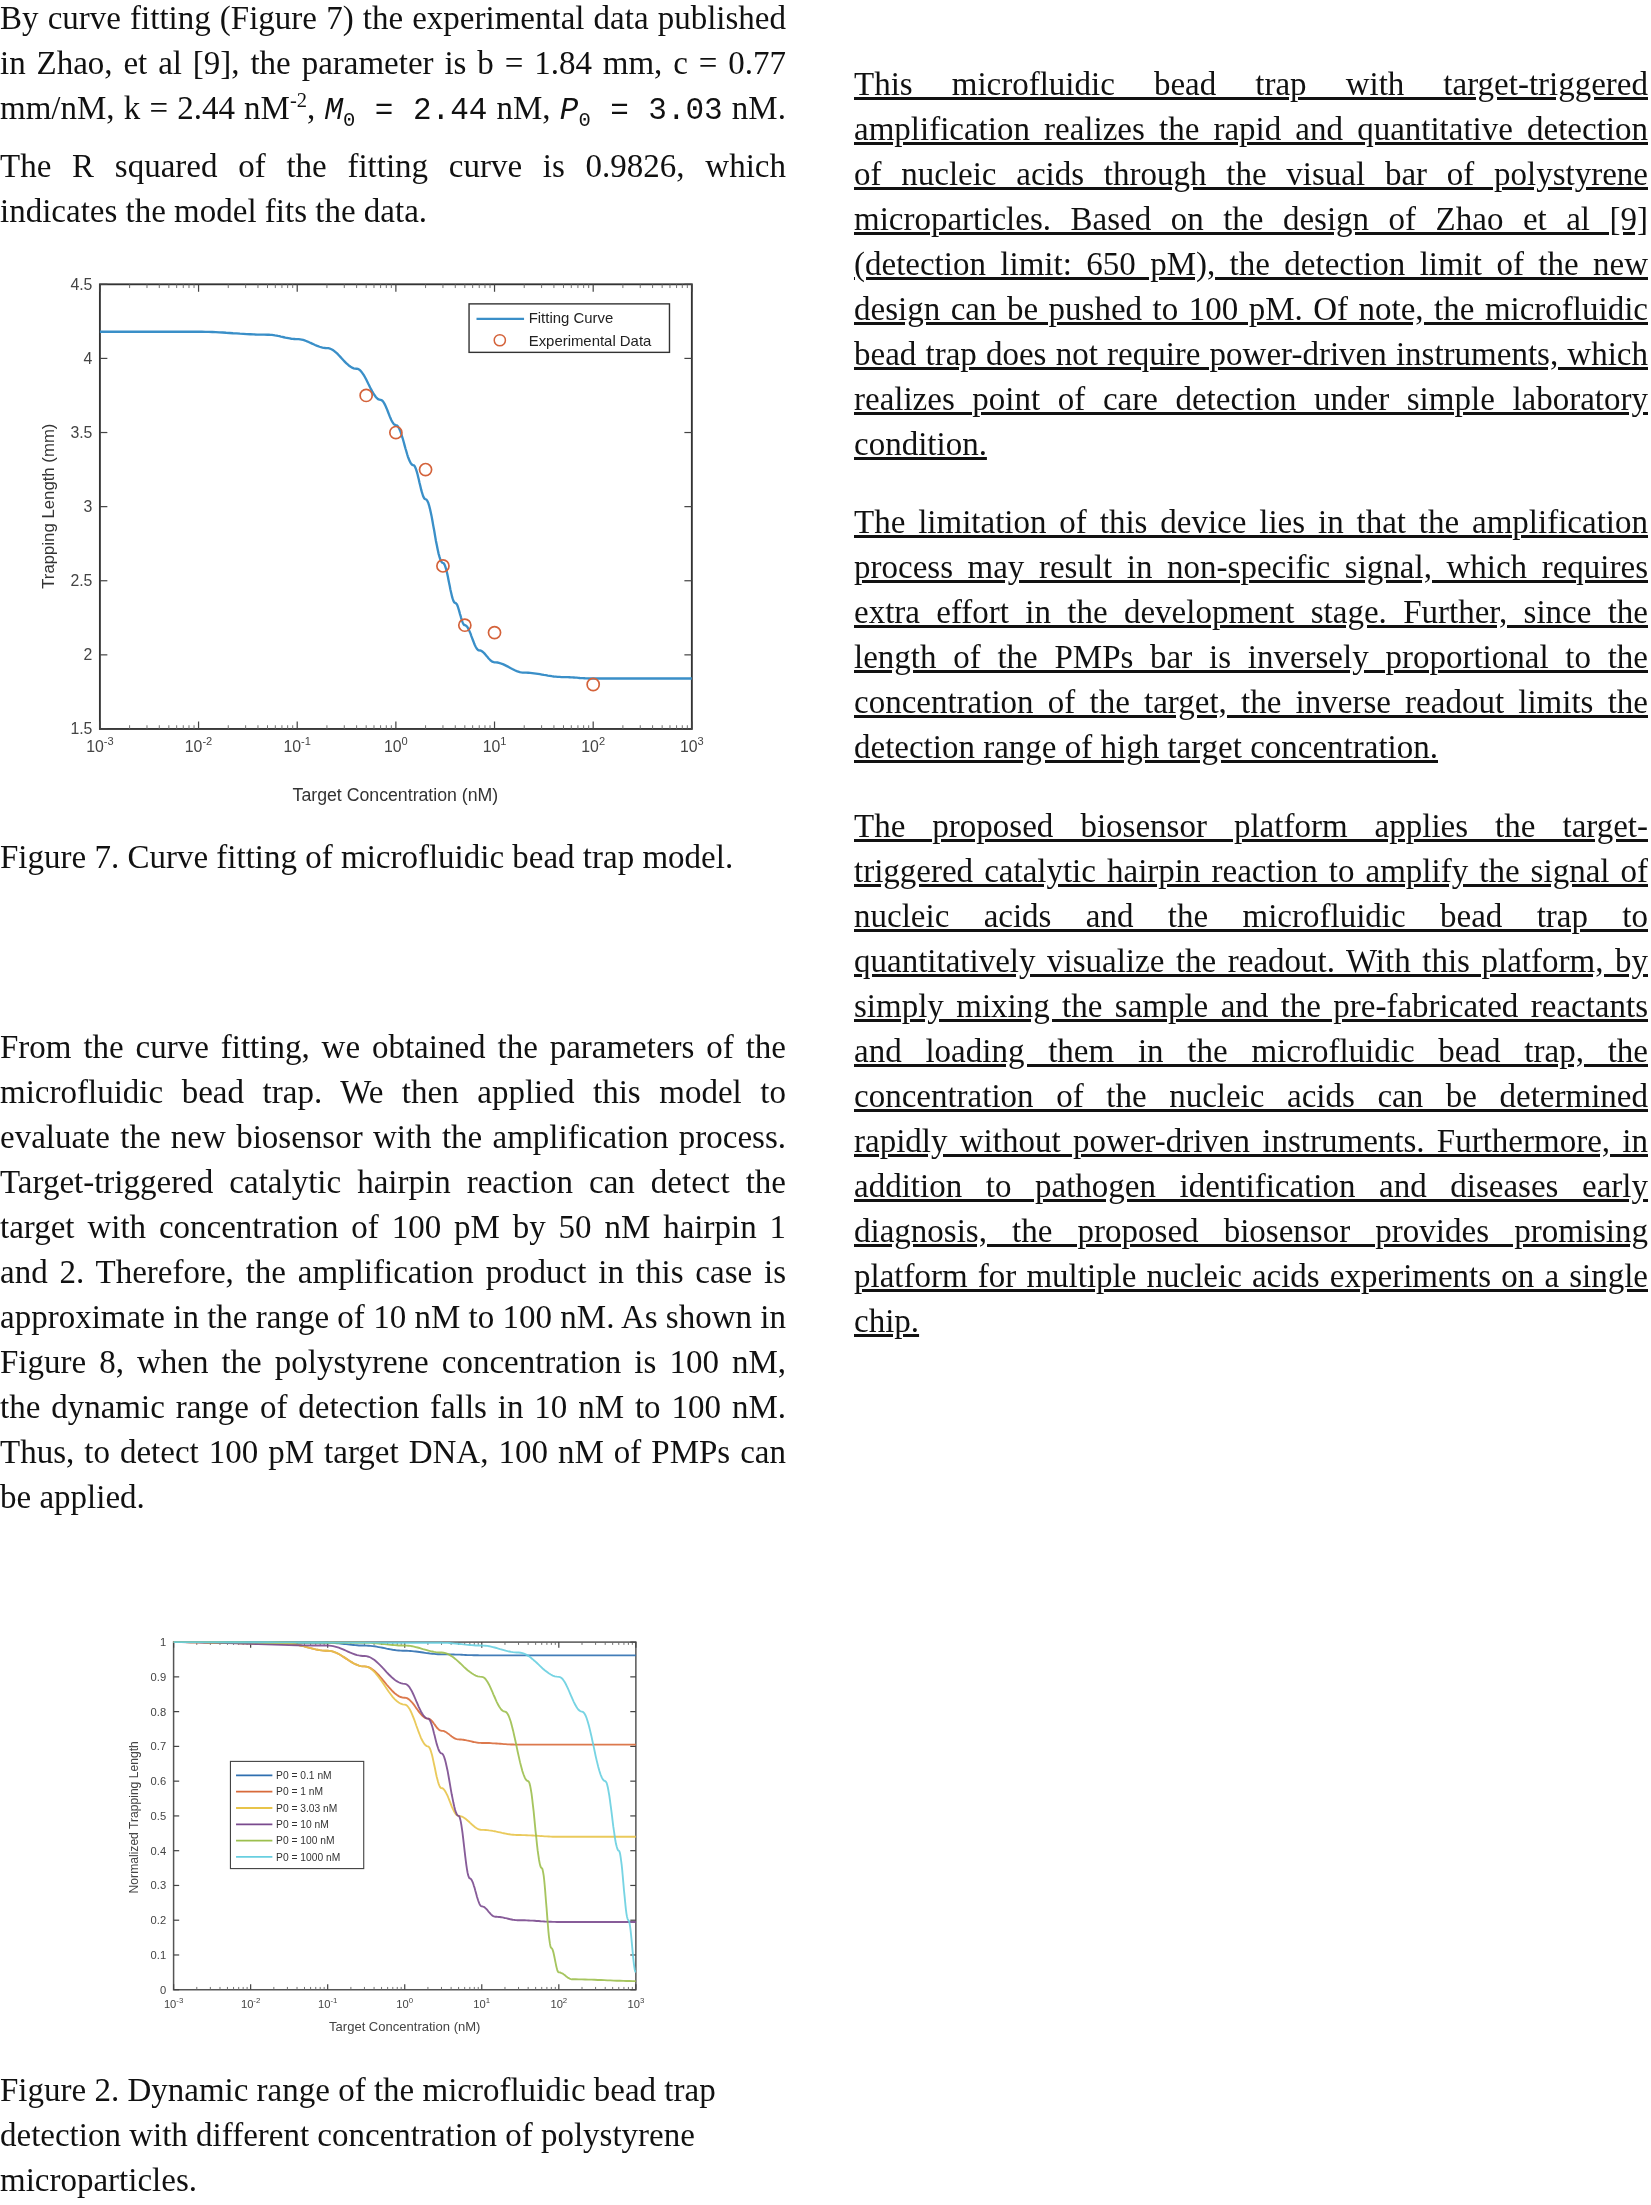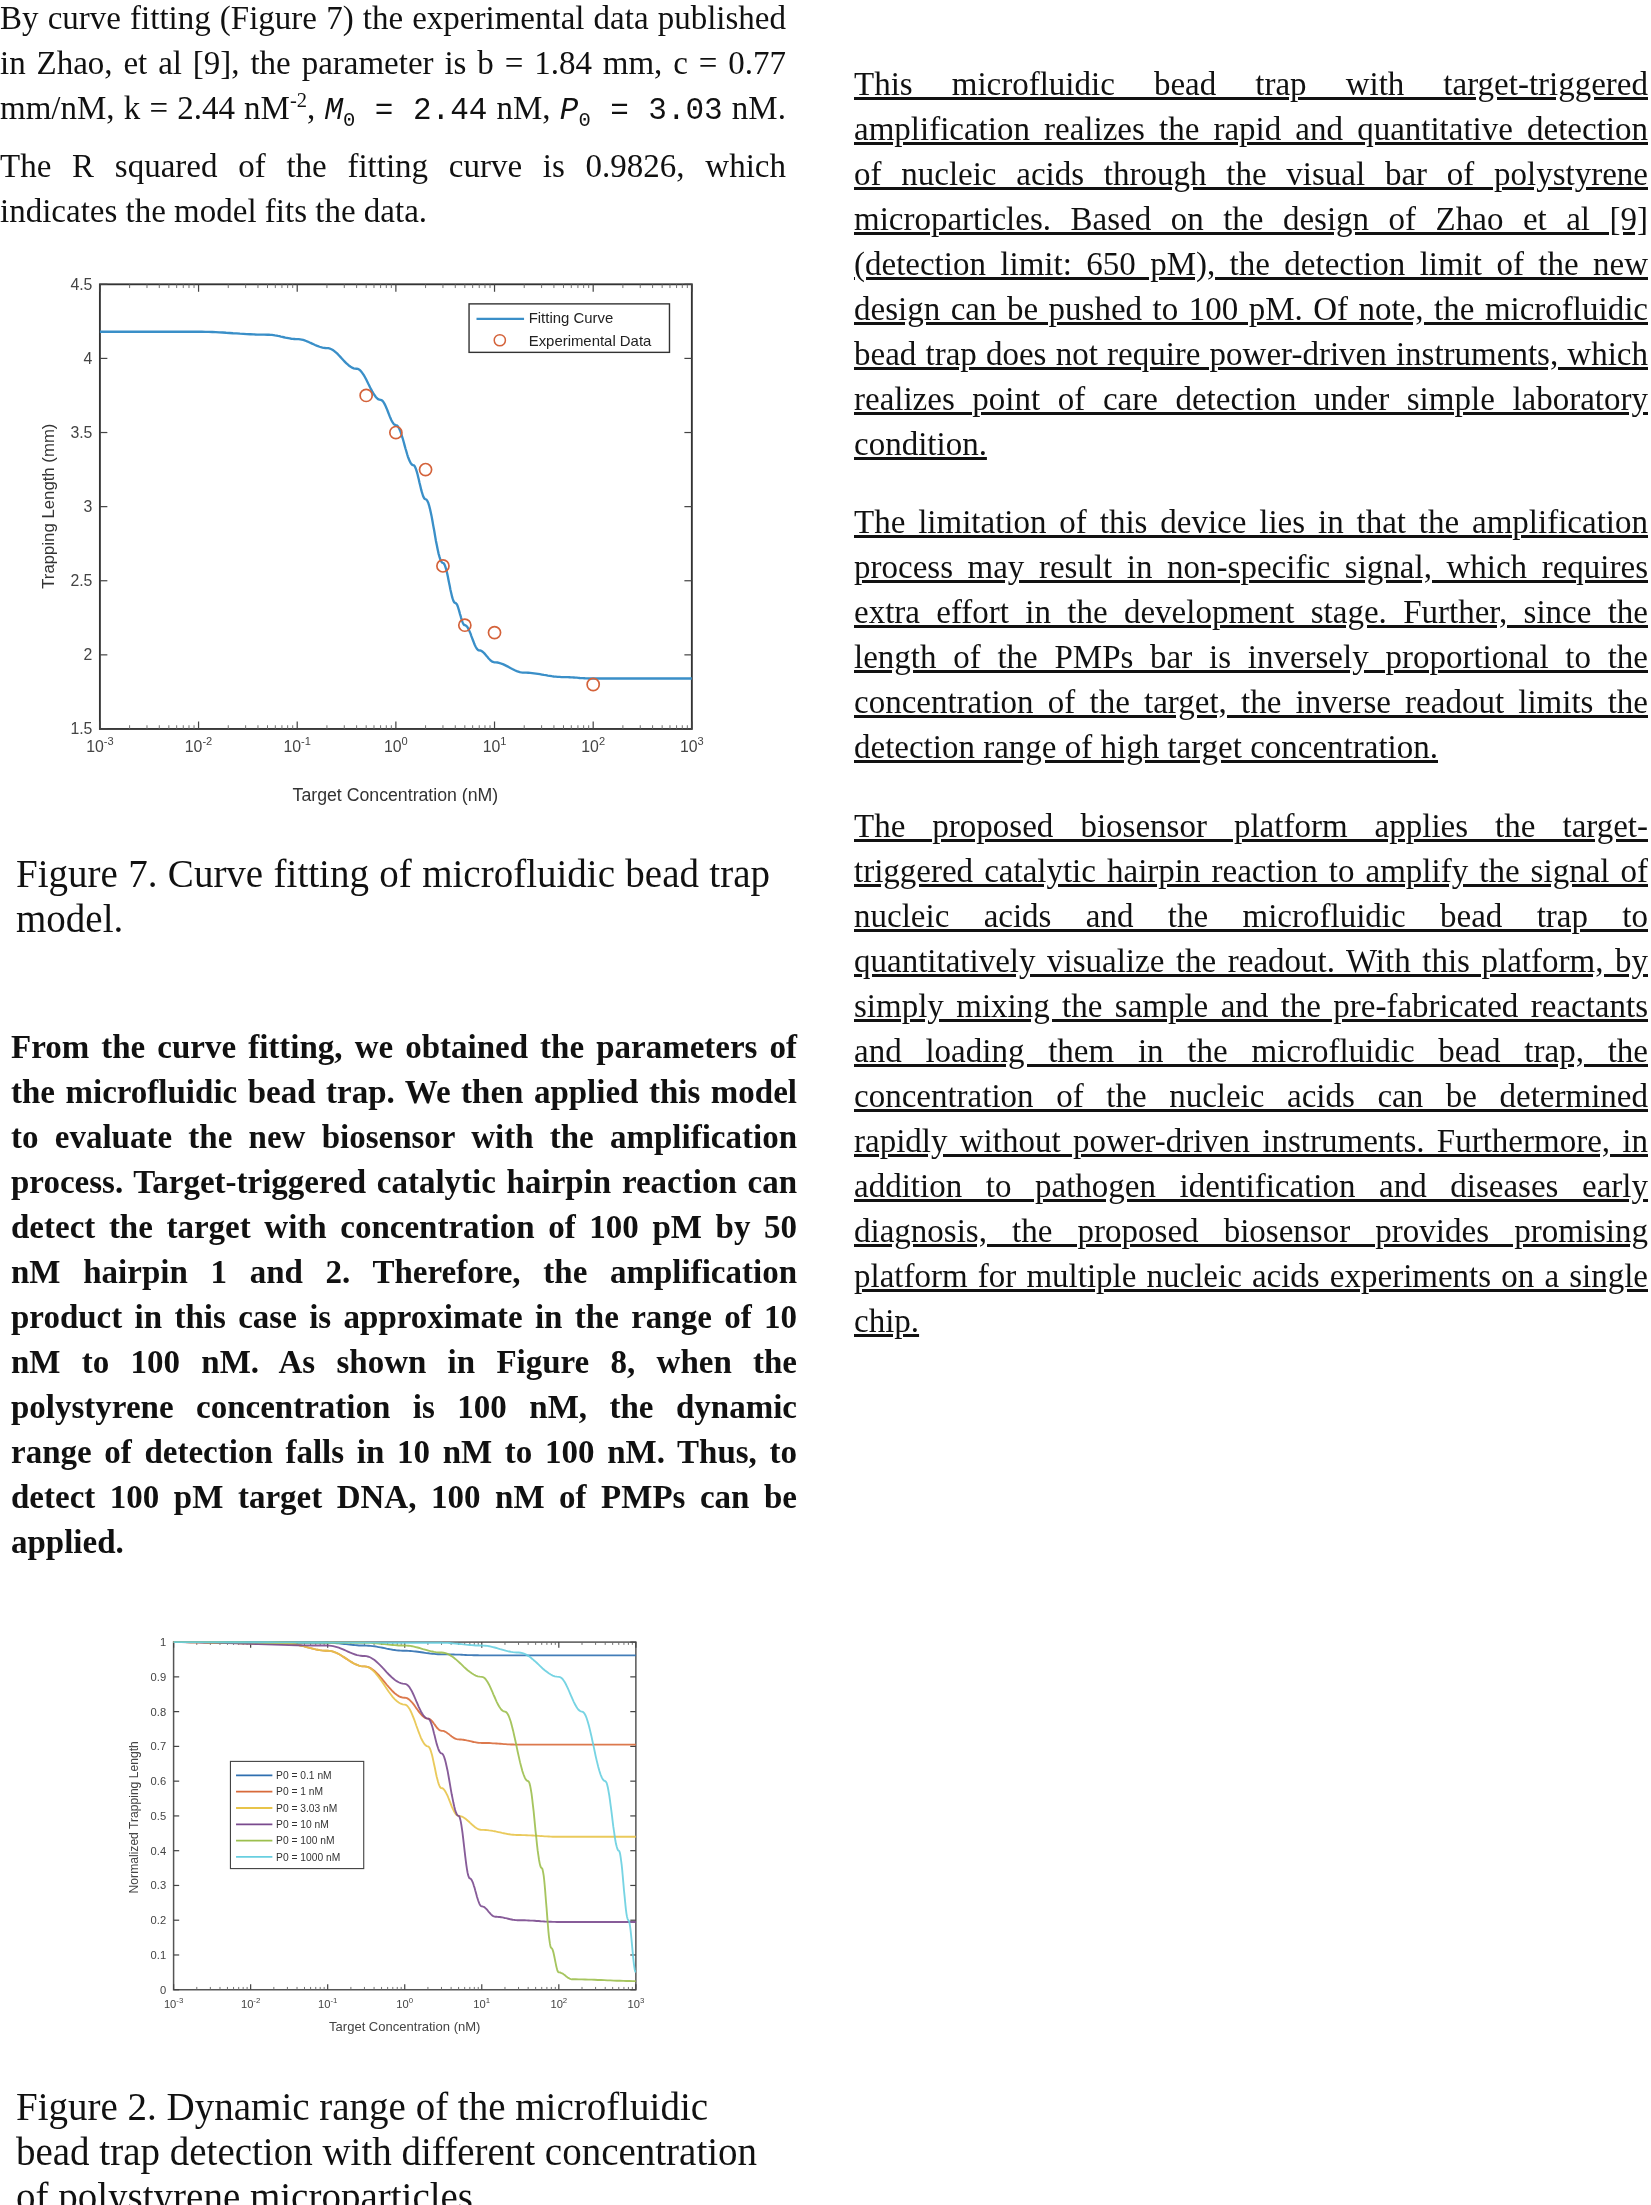--- a/index.html
+++ b/index.html
@@ -4,21 +4,21 @@
 <style>
   html, body { margin:0; padding:0; background:#ffffff; }
   body { width:1652px; height:2206px; position:relative; overflow:hidden;
          font-family:"Liberation Serif","DejaVu Serif",serif; color:#111; }
   .col { position:absolute; }
   .para { font-size:33px; line-height:45px; text-align:justify; margin:0; }
   .para sup { font-size:20.5px; line-height:0; }
   .math { font-family:Liberation Mono, monospace; font-size:31px; }
   .math i { font-style:italic; }
   .math sub { font-size:20.5px; }
-  .caption { font-size:39px; line-height:45px; margin:16px; text-align:justify; }
+  .caption { font-size:33px; line-height:45px; margin:0; text-align:justify; }
   .heading { font-size:33px; font-weight:bold; margin:0; }
   svg text { font-family:"Liberation Sans","DejaVu Sans",sans-serif; }
   .fig { position:absolute; }
 </style>
 </head>
 <body>
 
 <div class="col" style="left:0; top:-3.7px; width:786px;">
   <p class="para"><span>By curve fitting (Figure 7) the experimental data published in Zhao, et al [9], the parameter is b = 1.84 mm, c = 0.77 mm/nM, k = 2.44 nM</span><sup>-2</sup><span>, </span><span class="math"><i>M</i><sub>0</sub><span> = 2.44</span></span><span> nM, </span><span class="math"><i>P</i><sub>0</sub><span> = 3.03</span></span><span> nM. The R squared of the fitting curve is 0.9826, which indicates the model fits the data.</span></p>
 </div>
@@ -185,21 +185,21 @@
     <text x="567" y="371" font-size="16" fill="#222">Experimental Data</text>
   </g>
   <text x="0" y="0" font-size="18" fill="#333" text-anchor="middle" transform="translate(58,543) rotate(-90)">Trapping Length (mm)</text>
   <text x="424" y="859" font-size="19" fill="#333" text-anchor="middle">Target Concentration (nM)</text>
 </svg>
 
 <div class="col" style="left:0; top:835px; width:786px;">
   <p class="caption">Figure 7. Curve fitting of microfluidic bead trap model.</p>
 </div>
 
-<div class="col" style="left:11px; top:1025px; width:786px;font-weight:bold;">
+<div class="col" style="left:0; top:1025px; width:786px;">
   <p class="para">From the curve fitting, we obtained the parameters of the microfluidic bead trap. We then applied this model to evaluate the new biosensor with the amplification process. Target-triggered catalytic hairpin reaction can detect the target with concentration of 100 pM by 50 nM hairpin 1 and 2. Therefore, the amplification product in this case is approximate in the range of 10 nM to 100 nM. As shown in Figure 8, when the polystyrene concentration is 100 nM, the dynamic range of detection falls in 10 nM to 100 nM. Thus, to detect 100 pM target DNA, 100 nM of PMPs can be applied.</p>
 </div>
 
 <svg class="fig" style="left:0; top:1575px;" width="802" height="466" viewBox="0 1690 860 500">
   <rect x="186" y="1762" width="496" height="373" fill="none" stroke="#555" stroke-width="1.6"></rect>
   <g id="fig8-ticks">
       <line x1="186" y1="2135" x2="186" y2="2129" stroke="#444" stroke-width="1.3"></line>
       <line x1="186" y1="1762" x2="186" y2="1768" stroke="#444" stroke-width="1.3"></line>
       <line x1="210.88514630822246" y1="2135" x2="210.88514630822246" y2="2132" stroke="#666" stroke-width="1"></line>
       <line x1="210.88514630822246" y1="1762" x2="210.88514630822246" y2="1765" stroke="#666" stroke-width="1"></line>

